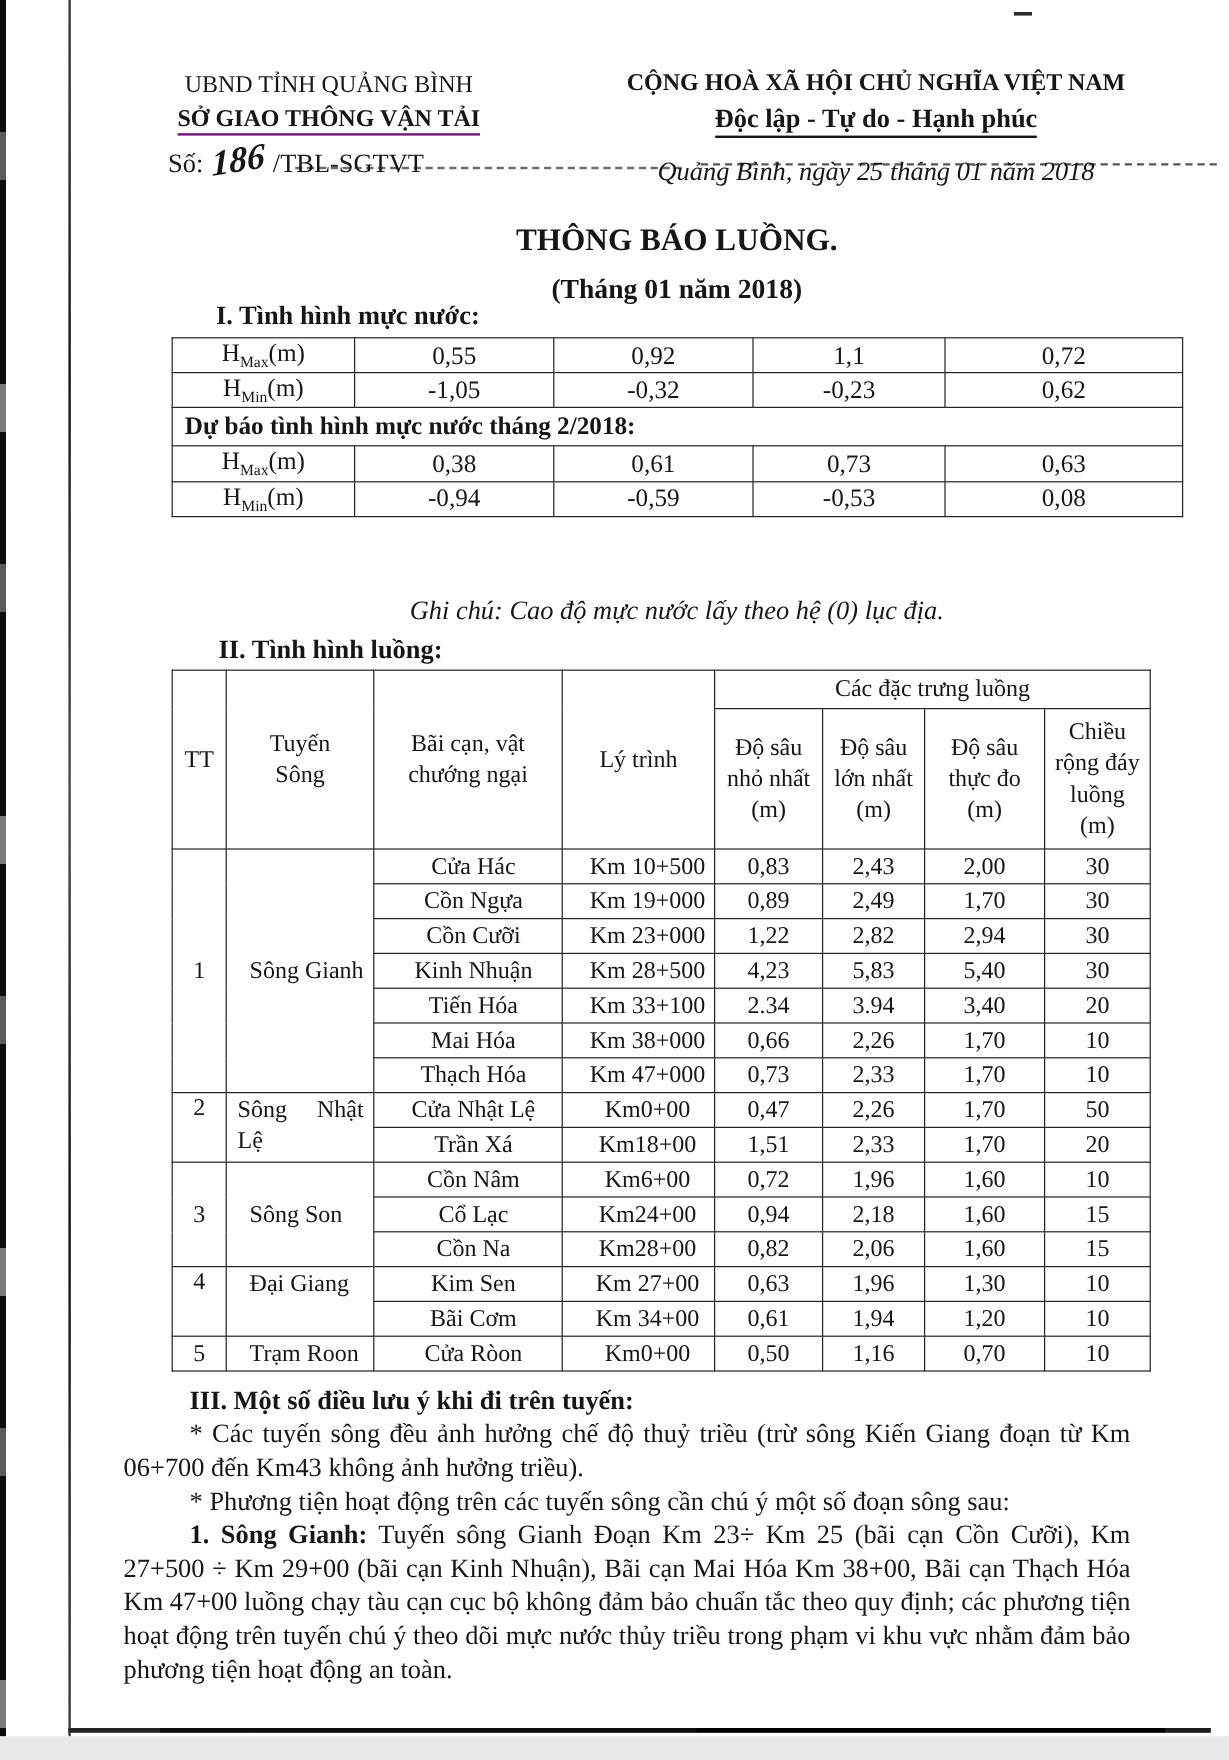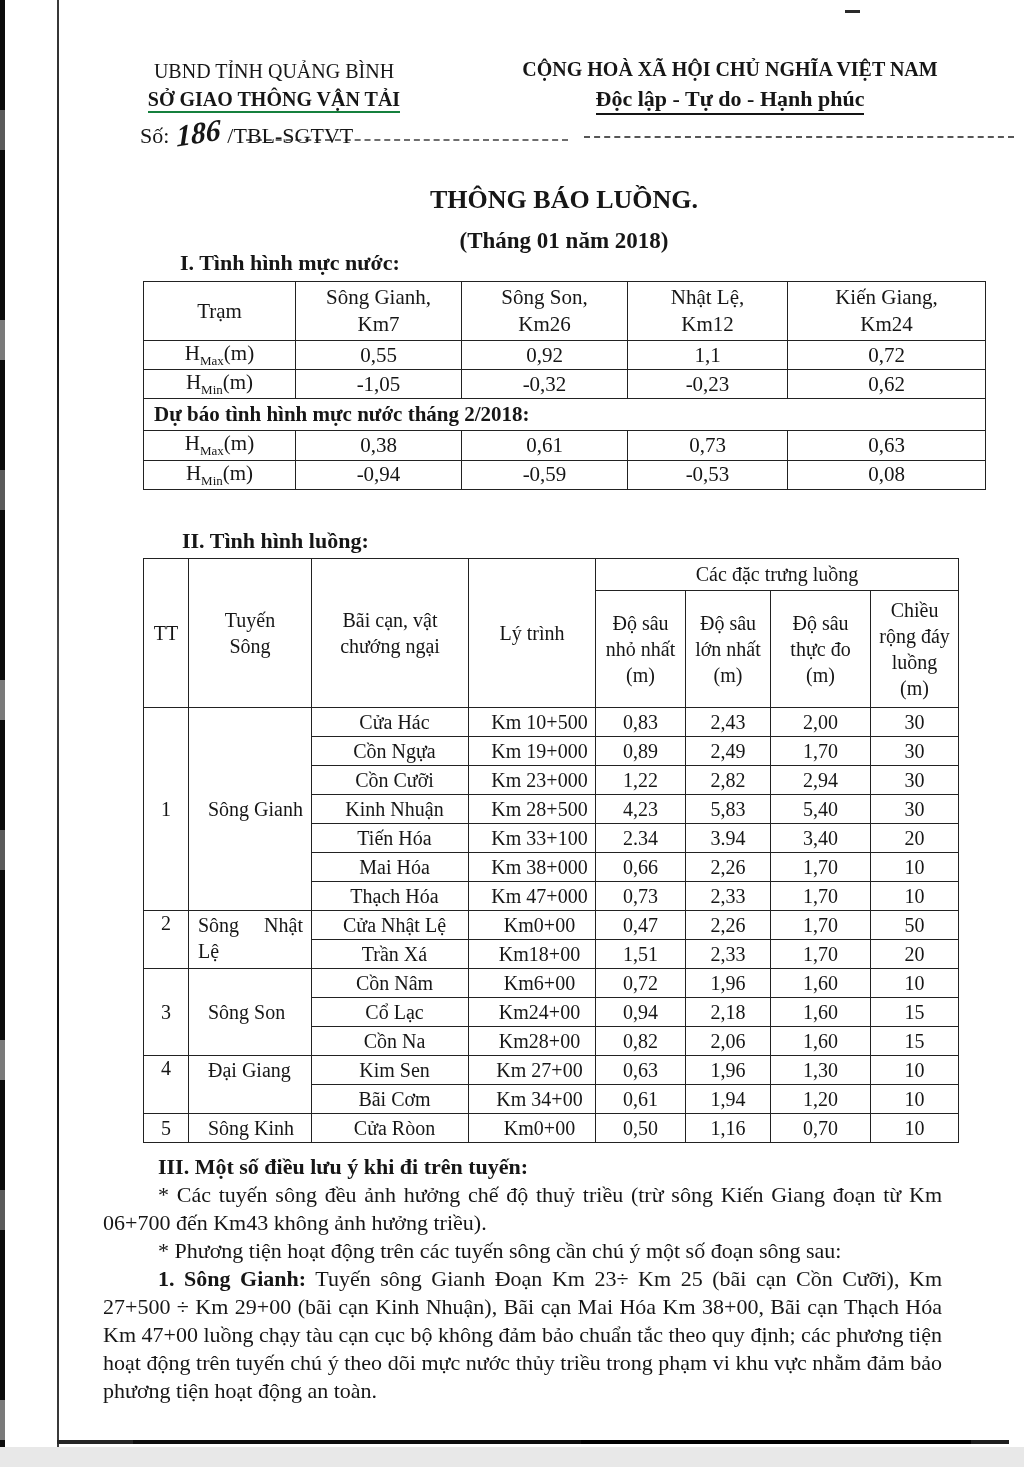--- a/index.html
+++ b/index.html
@@ -14,21 +14,21 @@
   .dash-top-right{position:absolute;left:845px;top:10px;width:15px;height:3px;background:#2a2a2a;}
   .bottom-bar{position:absolute;left:57px;bottom:3px;width:952px;height:4px;
     background:linear-gradient(90deg,#262626 0 8%,#0e0e0e 8% 55%,#000 55% 96%,#1d1d1d 96%);}
   .scan-dash-1{position:absolute;left:246px;top:139px;width:322px;border-top:2px dashed #6d6d6d;}
   .scan-dash-2{position:absolute;left:584px;top:136px;width:430px;border-top:2px dashed #565656;}
 
   
   .hdr-left{position:absolute;left:126px;top:58px;width:296px;text-align:center;}
   .org-name{font-size:20px;line-height:26px;}
   .dept-name{font-size:20px;line-height:26px;font-weight:bold;margin-top:2px;}
-  .dept-name span{border-bottom:2px solid #15803d;padding-bottom:1px;}
+  .dept-name span{border-bottom:2px solid #701a75;padding-bottom:1px;}
   .doc-number{margin-top:9px;text-align:left;padding-left:14px;font-size:22px;line-height:30px;}
   .hand{display:inline-block;font-style:italic;font-weight:bold;font-size:30px;line-height:22px;
         transform:rotate(-9deg) skewX(-8deg);margin:0 1px;}
 
   .hdr-right{position:absolute;left:500px;top:56px;width:460px;text-align:center;}
   .nation-line{font-size:20px;line-height:27px;font-weight:bold;}
   .motto-line{font-size:22px;line-height:28px;font-weight:bold;margin-top:2px;}
   .motto-line span{border-bottom:2px solid #141414;padding-bottom:2px;}
   .date-line{font-style:italic;font-size:22px;margin-top:17px;}
 
@@ -94,45 +94,39 @@
       <span class="hand">186</span>
       <span>/TBL-SGTVT</span>
     </div>
   </div>
 
   <div class="hdr-right">
     <div class="nation-line">CỘNG HOÀ XÃ HỘI CHỦ NGHĨA VIỆT NAM</div>
     <div class="motto-line">
       <span>Độc lập - Tự do - Hạnh phúc</span>
     </div>
+    <div class="date-line">Quảng Bình, ngày 25 tháng 01 năm 2018</div>
   </div>
 
   <div class="title-wrap">
     <div class="doc-title">THÔNG BÁO LUỒNG.</div>
     <div class="doc-subtitle">(Tháng 01 năm 2018)</div>
   </div>
 
   <div class="sec-heading h1">I. Tình hình mực nước:</div>
   <table class="water">
     <colgroup>
       <col style="width:152px">
         <col style="width:166px">
         <col style="width:166px">
       <col style="width:160px">
         <col style="width:198px">
     </colgroup>
     <tbody id="water-body">
         <tr>
-          <th>Trạm</th>
-          <th>Sông Gianh,<br>Km7</th>
-          <th>Sông Son,<br>Km26</th>
-          <th>Nhật Lệ,<br>Km12</th>
-          <th>Kiến Giang,<br>Km24</th>
-        </tr>
-        <tr>
           <td>H<sub>Max</sub>(m)</td>
           <td>0,55</td>
           <td>0,92</td>
           <td>1,1</td>
           <td>0,72</td>
         </tr>
         <tr>
           <td>H<sub>Min</sub>(m)</td>
           <td>-1,05</td>
           <td>-0,32</td>
@@ -151,20 +145,21 @@
         </tr>
         <tr>
           <td>H<sub>Min</sub>(m)</td>
           <td>-0,94</td>
           <td>-0,59</td>
           <td>-0,53</td>
           <td>0,08</td>
         </tr>
       </tbody>
   </table>
+  <div class="note">Ghi chú: Cao độ mực nước lấy theo hệ (0) lục địa.</div>
 
   <div class="sec-heading h2">II. Tình hình luồng:</div>
   <table class="channel">
     <colgroup>
       <col style="width:45px">
         <col style="width:123px">
         <col style="width:157px">
         <col style="width:127px">
       <col style="width:90px">
         <col style="width:85px">
@@ -300,21 +295,21 @@
         <tr>
           <td class="ob">Bãi Cơm</td>
           <td class="ly">Km 34+00</td>
           <td>0,61</td>
           <td>1,94</td>
           <td>1,20</td>
           <td>10</td>
         </tr>
         <tr>
           <td class="tt" rowspan="1">5</td>
-          <td class="route" rowspan="1">Sông Kinh</td>
+          <td class="route" rowspan="1">Trạm Roon</td>
           <td class="ob">Cửa Ròon</td>
           <td class="ly">Km0+00</td>
           <td>0,50</td>
           <td>1,16</td>
           <td>0,70</td>
           <td>10</td>
         </tr>
       </tbody>
   </table>
 

